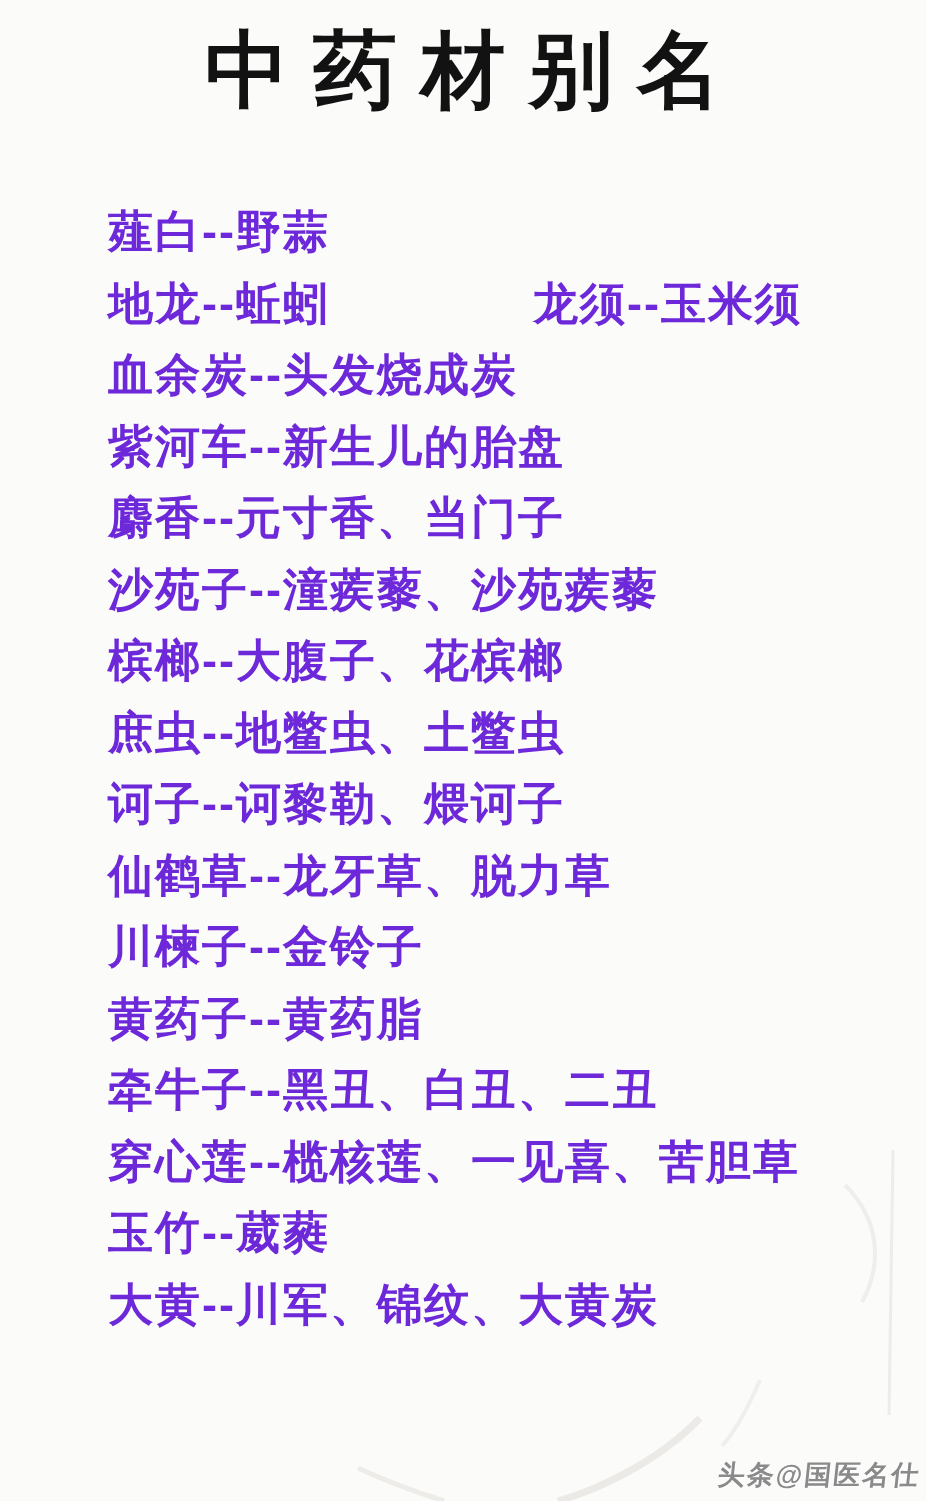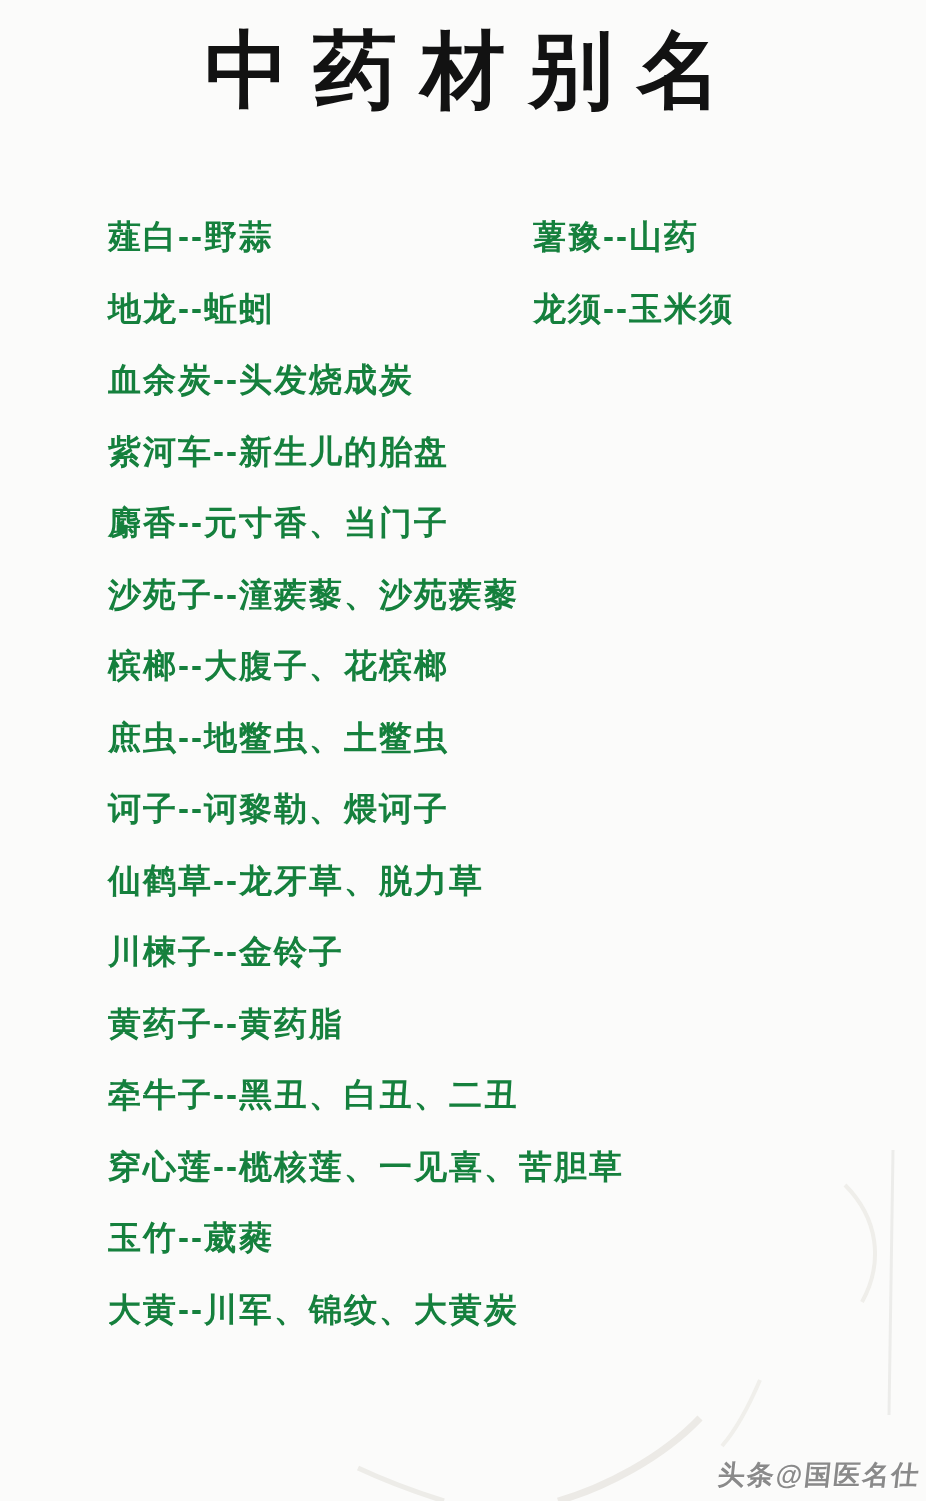--- a/index.html
+++ b/index.html
@@ -34,24 +34,24 @@
   }
   .list {
     position: absolute;
     top: 202px;
     left: 108px;
     right: 6px;
   }
   .row {
     height: 71.5px;
     display: flex;
-    align-items: center;
-    font-size: 33px;
+    align-items: flex-start;
+    font-size: 45px;
     font-weight: 700;
-    color: #15803d;
+    color: #6d28d9;
     white-space: nowrap;
     letter-spacing: 2px;
   }
   .row .col-left {
     flex: 0 0 425px;
     width: 425px;
   }
   .watermark {
     position: absolute;
     right: 6px;
@@ -74,21 +74,20 @@
   <path d="M 358 1468 C 392 1484, 422 1494, 444 1501" stroke="#edece8" stroke-width="5" fill="none"></path>
   <path d="M 760 1380 C 748 1408, 736 1430, 722 1446" stroke="#f0efeb" stroke-width="4" fill="none"></path>
 </svg>
 
 <div class="title">中药材别名</div>
 
 <div class="list">
 
   <div class="row">
     <span class="col-left">薤白--野蒜</span>
-    <span class="col-right">薯豫--山药</span>
   </div>
   <div class="row">
     <span class="col-left">地龙--蚯蚓</span>
     <span class="col-right">龙须--玉米须</span>
   </div>
 
   <div class="row">
     <span>血余炭--头发烧成炭</span>
   </div>
   <div class="row">

